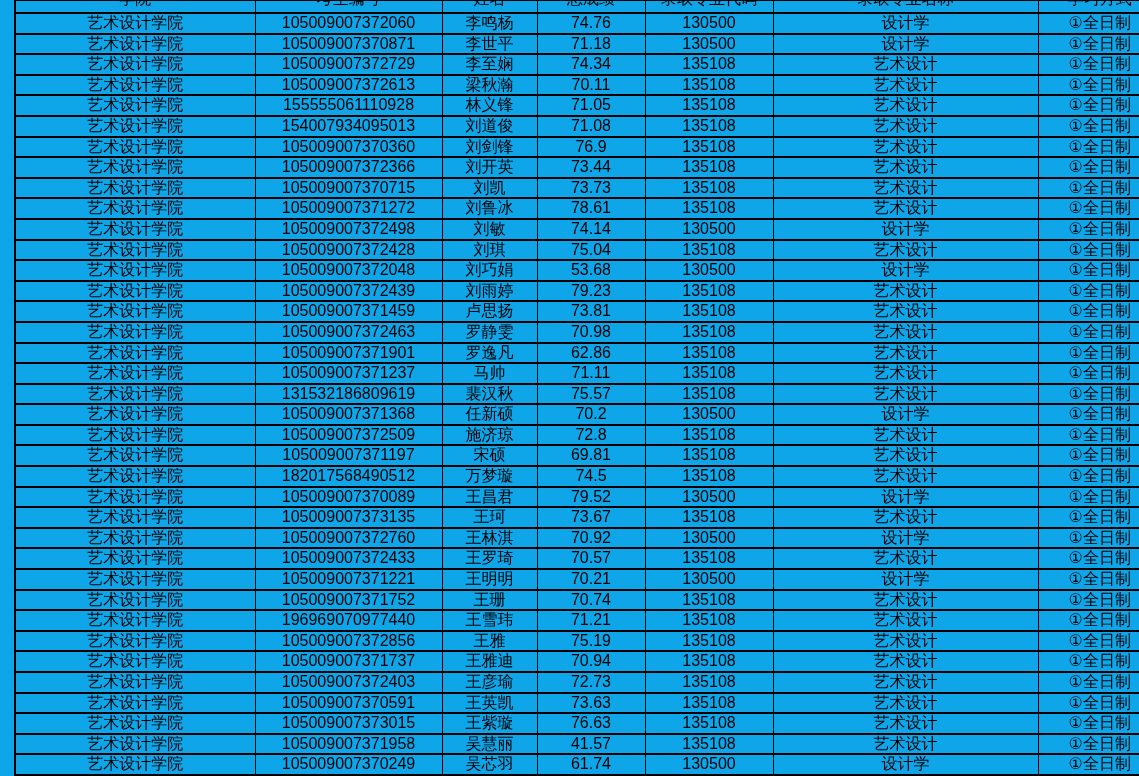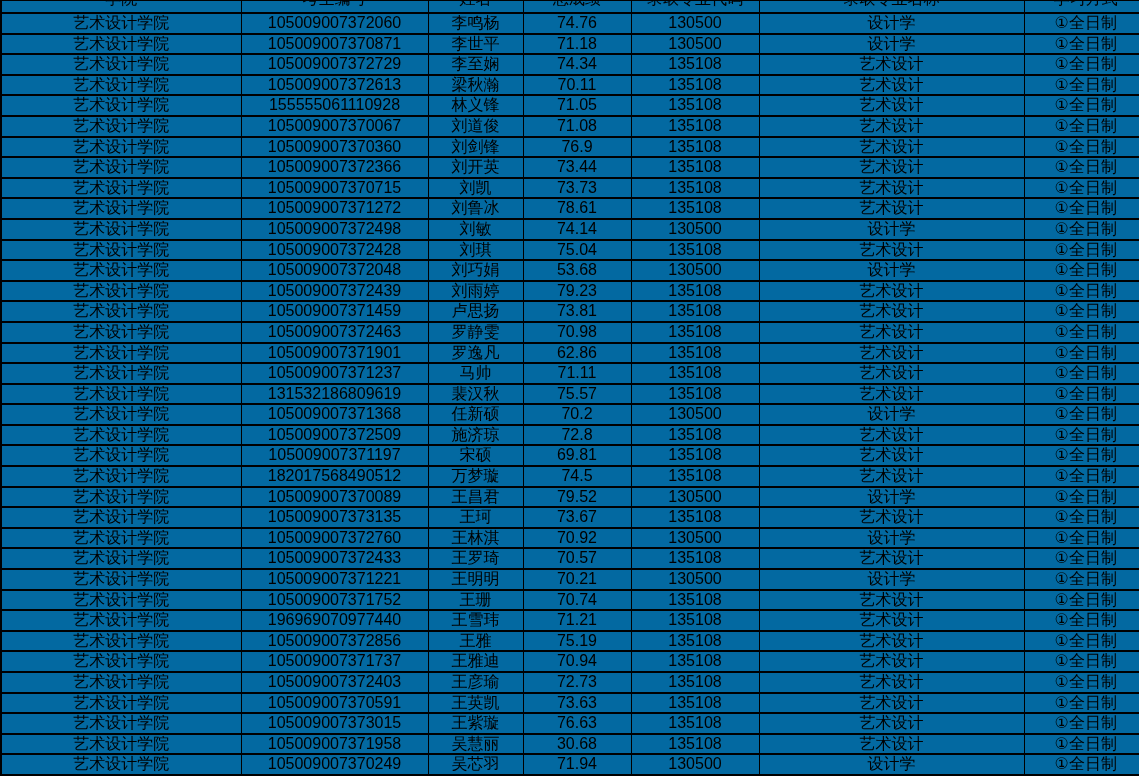--- a/index.html
+++ b/index.html
@@ -3,21 +3,21 @@
 <meta charset="utf-8">
 <style>
   * { box-sizing: border-box; }
   html, body { margin: 0; padding: 0; }
   body {
     width: 1139px; height: 776px; overflow: hidden;
     background: #ffffff;
     font-family: "Liberation Sans", "DejaVu Sans", sans-serif;
   }
   .sheet {
-    width: 1139px; height: 776px; overflow: hidden; background: #0369a1;
+    width: 1139px; height: 776px; overflow: hidden; background: #0ea5e9; padding-left: 14px;
   }
   table.grid {
     border-collapse: collapse;
     table-layout: fixed;
     width: 1146px; 
     font-size: 16px;
     color: #000000;
   }
   col.c-college   { width: 240px; }
   col.c-candno    { width: 187px; }
@@ -150,21 +150,21 @@
           <td>艺术设计学院</td>
           <td>155555061110928</td>
           <td>林义锋</td>
           <td>71.05</td>
           <td>135108</td>
           <td>艺术设计</td>
           <td>①全日制</td>
         </tr>
         <tr>
           <td>艺术设计学院</td>
-          <td>105009007370067</td>
+          <td>154007934095013</td>
           <td>刘道俊</td>
           <td>71.08</td>
           <td>135108</td>
           <td>艺术设计</td>
           <td>①全日制</td>
         </tr>
         <tr>
           <td>艺术设计学院</td>
           <td>105009007370360</td>
           <td>刘剑锋</td>
@@ -422,29 +422,29 @@
           <td>王紫璇</td>
           <td>76.63</td>
           <td>135108</td>
           <td>艺术设计</td>
           <td>①全日制</td>
         </tr>
         <tr>
           <td>艺术设计学院</td>
           <td>105009007371958</td>
           <td>吴慧丽</td>
-          <td>30.68</td>
+          <td>41.57</td>
           <td>135108</td>
           <td>艺术设计</td>
           <td>①全日制</td>
         </tr>
         <tr>
           <td>艺术设计学院</td>
           <td>105009007370249</td>
           <td>吴芯羽</td>
-          <td>71.94</td>
+          <td>61.74</td>
           <td>130500</td>
           <td>设计学</td>
           <td>①全日制</td>
         </tr>
       </tbody>
   </table>
 </div>
 
 </body></html>

